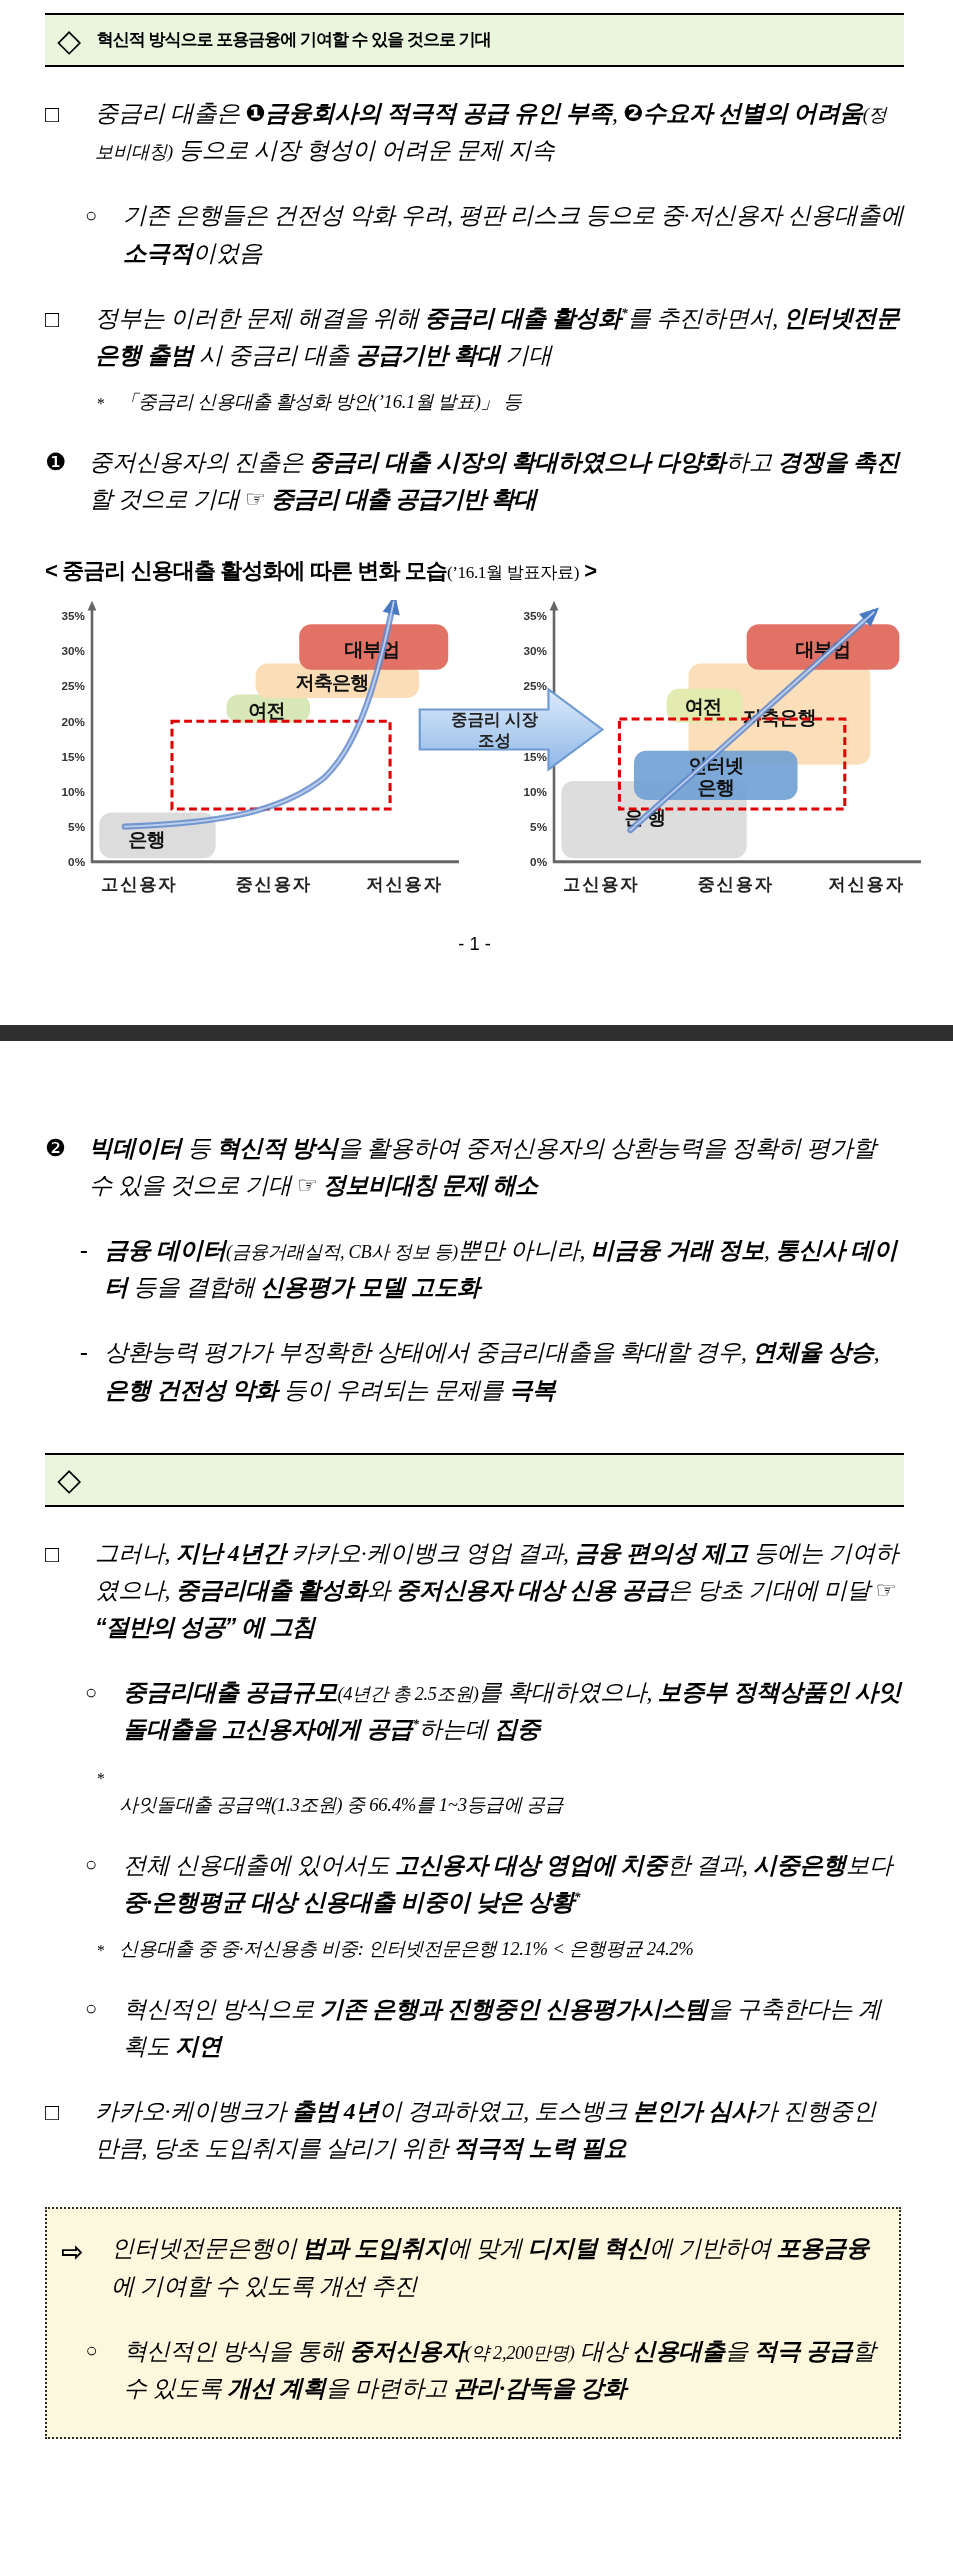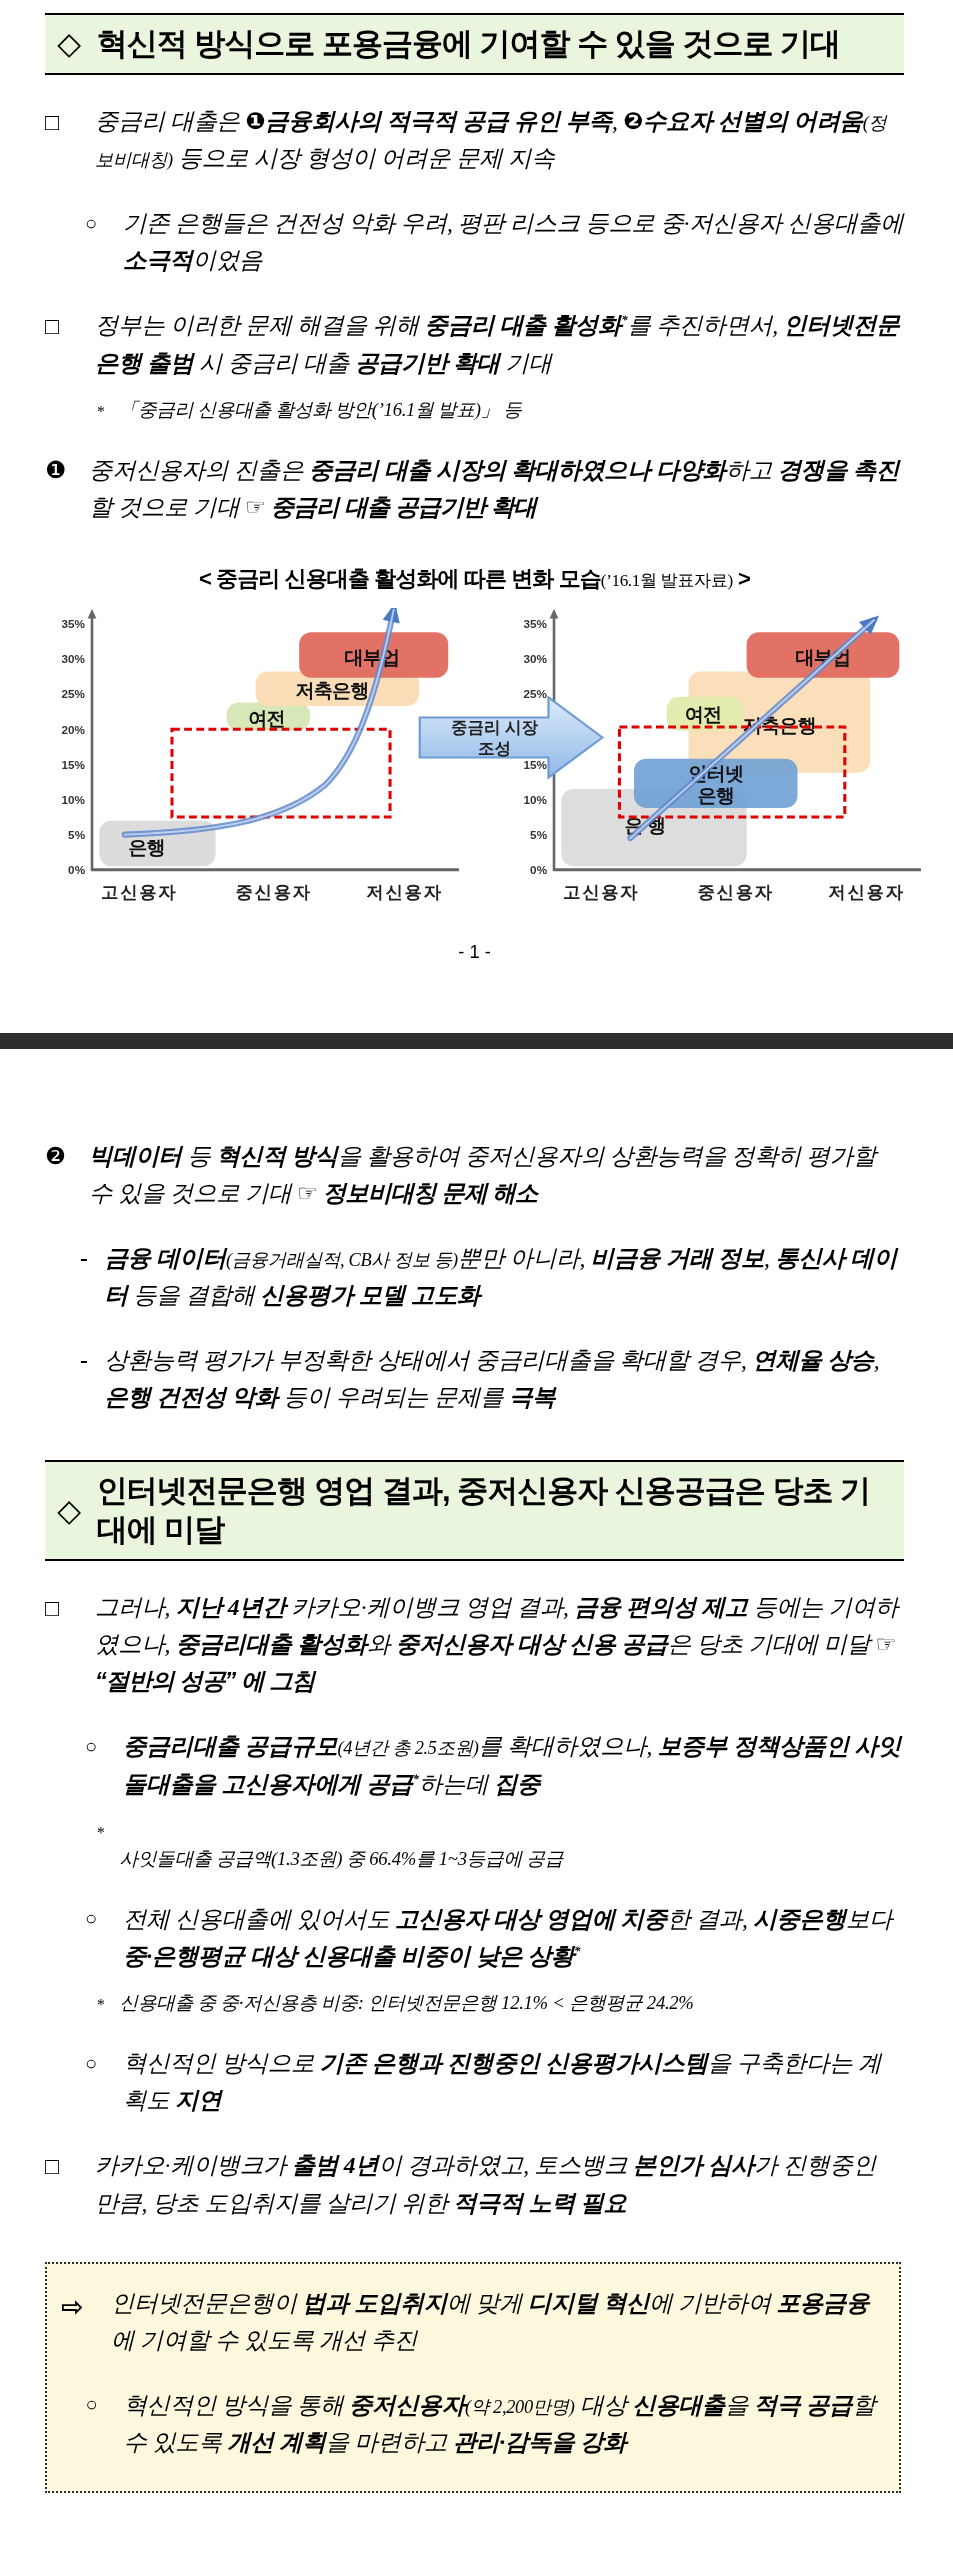--- a/index.html
+++ b/index.html
@@ -14,21 +14,21 @@
   
   .hdr{
     display:flex;align-items:center;gap:15.7px;
     border-top:2.6px solid #000;border-bottom:2.6px solid #000;
     background:var(--hdr-bg);
     padding:9.6px 12.2px;margin-top:13px;
   }
   .hdr .diamond{font-size:31px;line-height:1;font-weight:400;}
   .hdr .htext{
     font-family:"Liberation Sans","DejaVu Sans",sans-serif;
-    font-weight:800;font-size:31px;letter-spacing:-1px;line-height:1.25;
+    font-weight:800;font-size:17px;letter-spacing:-1px;line-height:1.25;
   }
 
   
   .para{display:flex;font-size:23.5px;line-height:1.58;letter-spacing:-0.3px;margin-top:28px;}
   .bullet{flex:0 0 auto;}
   .ptext{flex:1;font-style:italic;}
   .p-sq  .bullet{width:50px;font-size:23.5px;padding-top:0.9px;}
   .p-circ{margin-left:40px;}
   .p-circ .bullet{width:38px;font-size:20px;padding-top:2.6px;}
   .p-num .bullet{width:44px;font-size:23.5px;}
@@ -37,21 +37,21 @@
   .p-foot{margin-left:52px;font-size:18.7px;line-height:1.5;margin-top:14px;letter-spacing:-0.3px;}
   .p-foot .bullet{width:22.6px;font-size:15.7px;padding-top:4.4px;}
   .p-arrow .bullet{width:50px;font-size:27px;font-weight:bold;padding-top:0.9px;}
 
   .seg-b{font-weight:700;}
   .seg-g{font-weight:800;font-family:"Liberation Sans","DejaVu Sans",sans-serif;letter-spacing:-0.9px;}
   .seg-s{font-size:0.78em;}
   .seg-sup{vertical-align:super;font-size:0.55em;line-height:0;}
 
   
-  .fig-title{text-align:center;font-size:22px;margin:38px 0 14px;letter-spacing:-0.4px;}
+  .fig-title{font-size:22px;margin:38px 0 14px;letter-spacing:-0.4px;}
   .charts{position:relative;width:879px;margin:0 auto;display:flex;gap:44px;}
   svg.chart, svg.midarrow{display:block;font-family:"Liberation Sans","DejaVu Sans",sans-serif;}
   .mid-arrow-wrap{position:absolute;left:373px;top:86px;z-index:5;}
 
   .pagenum{text-align:center;font-size:18.3px;margin-top:33px;font-family:"Liberation Sans",sans-serif;}
 
   .pagebreak{height:15.7px;background:var(--bar);margin-top:70px;}
 
   .page2{padding-top:89px;}
   .hdr2{margin-top:44px;}
@@ -202,21 +202,20 @@
     <div class="ptext"><span class="seg-b">금융 데이터</span><span class="seg-s">(금융거래실적, CB사 정보 등)</span><span>뿐만 아니라, </span><span class="seg-b">비금융 거래 정보</span><span>, </span><span class="seg-b">통신사 데이터</span><span> 등을 결합해 </span><span class="seg-b">신용평가 모델 고도화</span></div>
   </div>
 
   <div class="para p-dash">
     <span class="bullet">-</span>
     <div class="ptext"><span>상환능력 평가가 부정확한 상태에서 중금리대출을 확대할 경우, </span><span class="seg-b">연체율 상승</span><span>, </span><span class="seg-b">은행 건전성 악화</span><span> 등이 우려되는 문제를 </span><span class="seg-b">극복</span></div>
   </div>
 
   <div class="hdr hdr2">
     <span class="diamond">◇</span>
-    <span class="htext">인터넷전문은행 영업 결과, 중저신용자 신용공급은 당초 기대에 미달</span>
   </div>
 
   <div class="para p-sq">
     <span class="bullet">□</span>
     <div class="ptext"><span>그러나, </span><span class="seg-b">지난 4년간</span><span> 카카오·케이뱅크 영업 결과, </span><span class="seg-b">금융 편의성 제고</span><span> 등에는 기여하였으나, </span><span class="seg-b">중금리대출 활성화</span><span>와 </span><span class="seg-b">중저신용자 대상 신용 공급</span><span>은 당초 기대에 미달 </span><span class="seg-g">☞ </span><span class="seg-g">“절반의 성공”</span><span class="seg-g"> 에 그침</span></div>
   </div>
 
   <div class="para p-circ">
     <span class="bullet">○</span>
     <div class="ptext"><span class="seg-b">중금리대출 공급규모</span><span class="seg-s">(4년간 총 2.5조원)</span><span>를 확대하였으나, </span><span class="seg-b">보증부 정책상품인 사잇돌대출을 고신용자에게 공급</span><span class="seg-sup seg-b">*</span><span>하는데 </span><span class="seg-b">집중</span></div>

